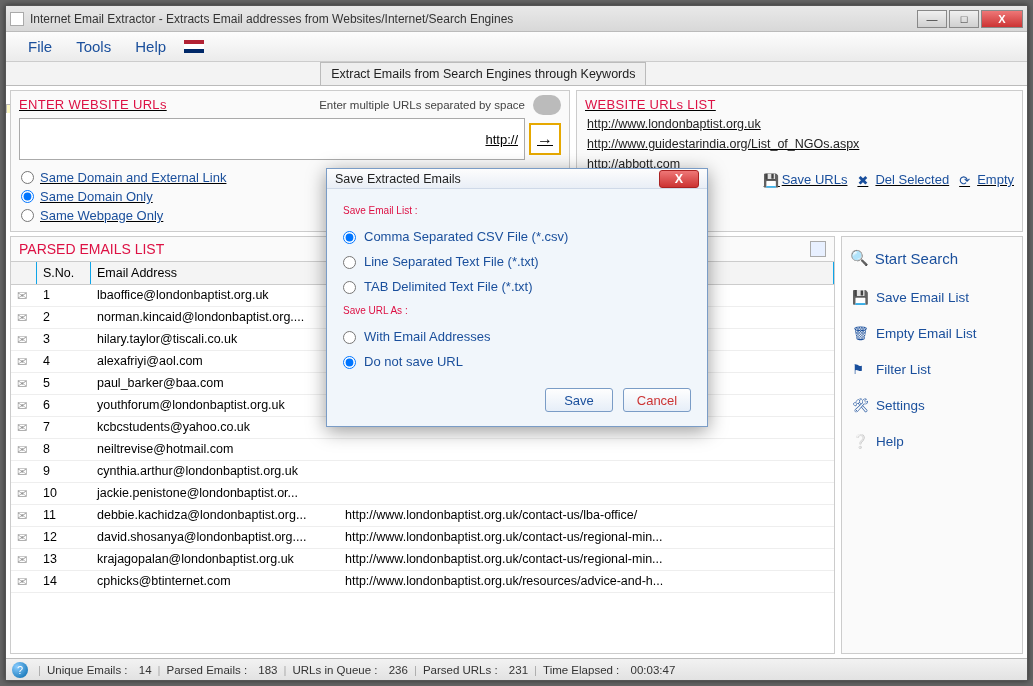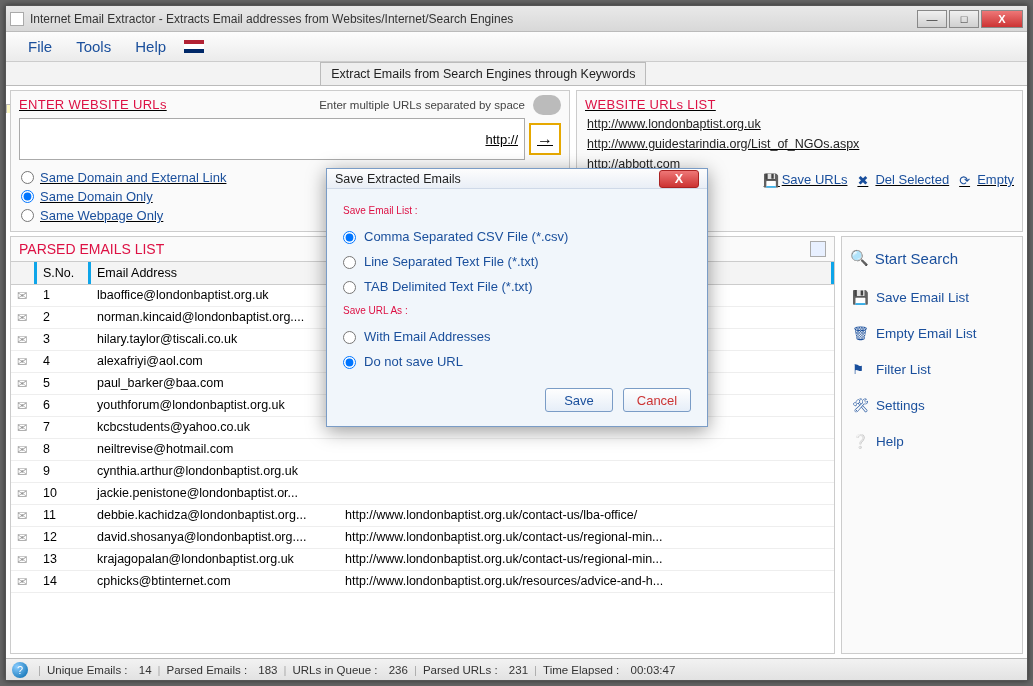--- a/index.html
+++ b/index.html
@@ -43,21 +43,21 @@
 .toolbar1 .tb { display: flex; align-items: center; gap: 4px; cursor: pointer; }
 .ic { width: 14px; height: 14px; display: inline-block; }
 
 .row2 { display: flex; gap: 6px; flex: 1; min-height: 0; }
 .left2 { flex: 1; display: flex; flex-direction: column; }
 .pel-hdr { color: #d14; font-size: 14px; padding: 4px 8px; border: 1px solid #ccc; border-bottom: none; background: #fafafa; display: flex; align-items: center; }
 .pel-hdr .sp { flex: 1; }
 .pel-hdr .ic2 { width: 16px; height: 16px; border: 1px solid #aaa; background: #e8f0ff; cursor: pointer; }
 .grid { flex: 1; border: 1px solid #ccc; background: #fff; overflow: auto; font-size: 12.5px; }
 .ghdr { display: flex; background: #f4f4f4; border-bottom: 1px solid #ccc; }
-.ghdr div { padding: 4px 6px; border-right: 3px solid #0ea5e9; }
+.ghdr div { padding: 4px 6px; border-right: 1px solid #0ea5e9; }
 .grow { display: flex; border-bottom: 1px solid #eee; }
 .grow div { padding: 3px 6px; overflow: hidden; text-overflow: ellipsis; white-space: nowrap; }
 .c0 { width: 26px; color: #999; }
 .c1 { width: 54px; }
 .c2 { width: 248px; }
 .c3 { flex: 1; }
 
 .right2 { width: 182px; border: 1px solid #ccc; background: #fafafa; padding: 8px 6px; display: flex; flex-direction: column; gap: 4px; }
 .right2 .big { color: #1a4f9c; font-size: 15px; display: flex; align-items: center; gap: 6px; padding: 4px 2px 10px; }
 .right2 .sbtn { color: #1a4f9c; font-size: 13.5px; display: flex; align-items: center; gap: 8px; padding: 8px 4px; cursor: pointer; }

